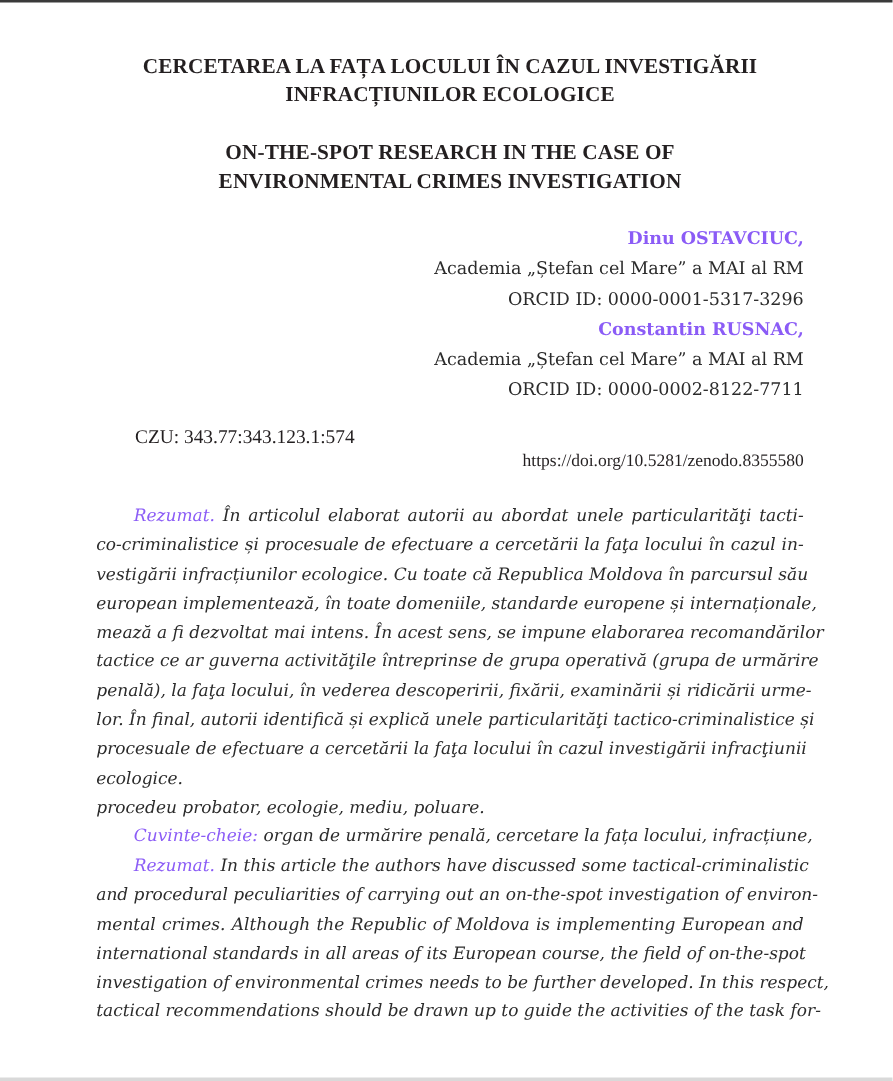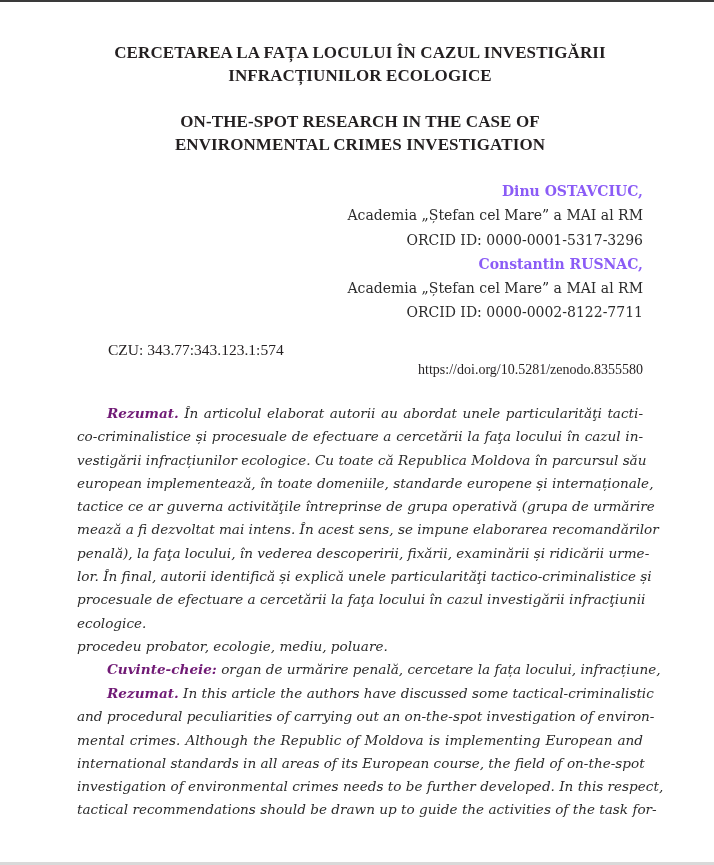--- a/index.html
+++ b/index.html
@@ -86,22 +86,22 @@
       left: 77px;
       width: 566px;
       font-family: "DejaVu Serif", "Liberation Serif", serif;
       font-style: italic;
       font-size: 13.6px;
       line-height: 23.3px;
       color: #2b2b2b;
       text-align: justify;
     }
     .abstract .lead {
-      font-weight: bold;
-      color: #701a75;
+      font-weight: normal;
+      color: #8b5cf6;
     }
     .rezumat { top: 402px; }
     .summary { top: 682px; }
     .line {
       display: block;
       white-space: nowrap;
       text-align: justify;
       text-align-last: justify;
     }
     .line.last {
@@ -136,22 +136,22 @@
 <div class="meta-row">
   <span class="czu">CZU: 343.77:343.123.1:574</span>
   <span class="doi">https://doi.org/10.5281/zenodo.8355580</span>
 </div>
 
 <div class="abstract rezumat">
   <span class="line indent"><span class="lead">Rezumat.</span><span> În articolul elaborat autorii au abordat unele particularităţi tacti-</span></span>
   <span class="line">co-criminalistice și procesuale de efectuare a cercetării la faţa locului în cazul in-</span>
   <span class="line">vestigării infracțiunilor ecologice. Cu toate că Republica Moldova în parcursul său</span>
   <span class="line">european implementează, în toate domeniile, standarde europene și internaționale,</span>
+  <span class="line">mează a fi dezvoltat mai intens. În acest sens, se impune elaborarea recomandărilor</span>
   <span class="line">tactice ce ar guverna activităţile întreprinse de grupa operativă (grupa de urmărire</span>
-  <span class="line">mează a fi dezvoltat mai intens. În acest sens, se impune elaborarea recomandărilor</span>
   <span class="line">penală), la faţa locului, în vederea descoperirii, fixării, examinării și ridicării urme-</span>
   <span class="line">lor. În final, autorii identifică și explică unele particularităţi tactico-criminalistice și</span>
   <span class="line">procesuale de efectuare a cercetării la faţa locului în cazul investigării infracţiunii</span>
   <span class="line last">ecologice.</span>
   <span class="line last">procedeu probator, ecologie, mediu, poluare.</span>
   <span class="line indent"><span class="lead">Cuvinte-cheie:</span><span> organ de urmărire penală, cercetare la fața locului, infracțiune,</span></span>
 </div>
 
 <div class="abstract summary">
   <span class="line indent"><span class="lead">Rezumat.</span><span> In this article the authors have discussed some tactical-criminalistic</span></span>

